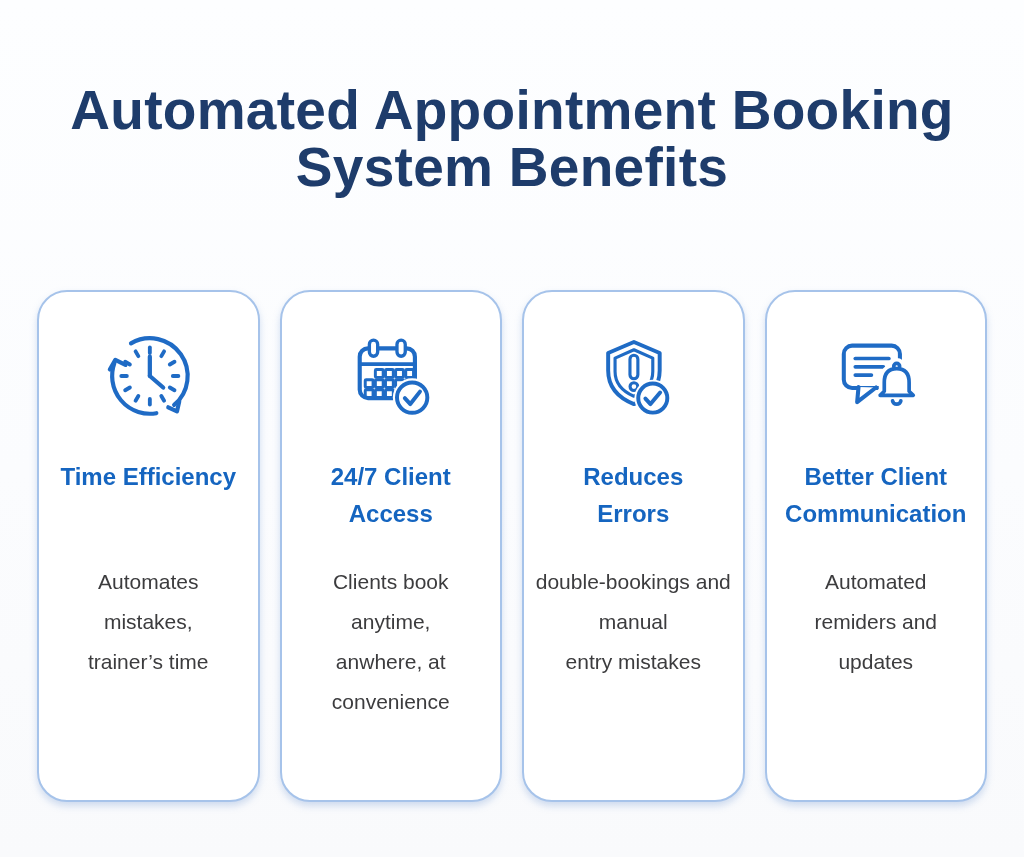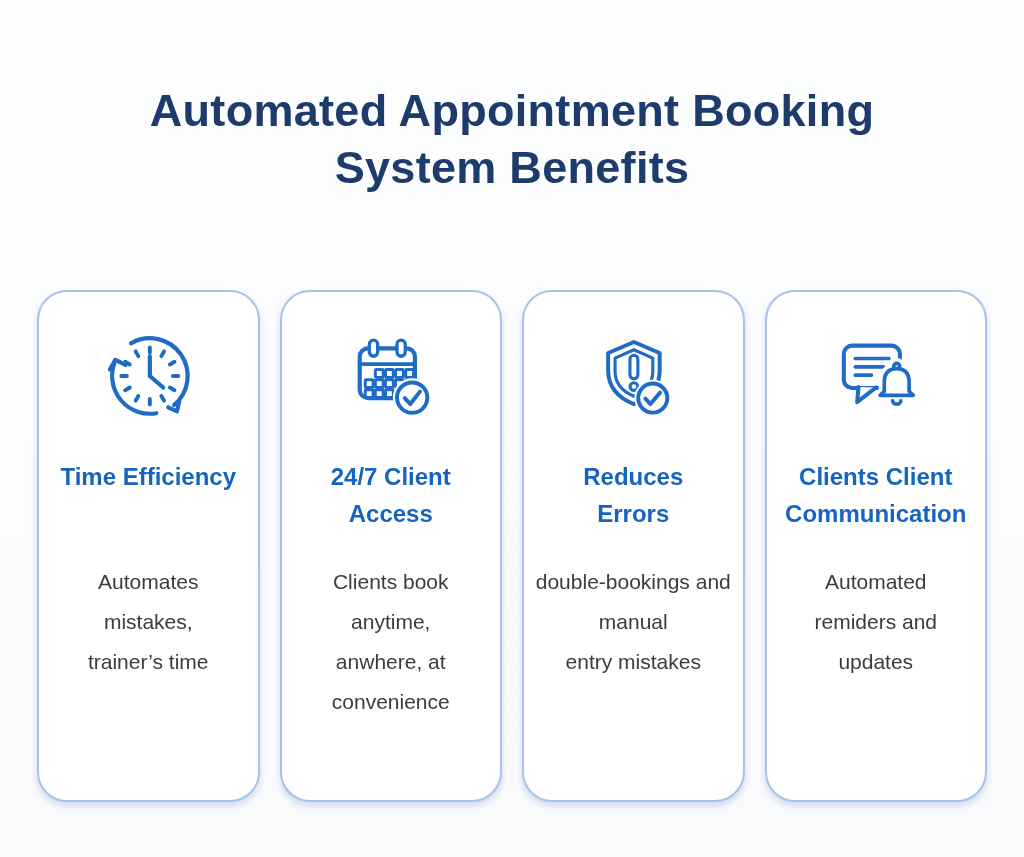--- a/index.html
+++ b/index.html
@@ -18,21 +18,21 @@
     height: 857px;
     overflow: hidden;
     background: linear-gradient(180deg, #fdfeff 0%, var(--c-page-bg) 55%, #f9fafc 100%);
     font-family: "Liberation Sans", "DejaVu Sans", sans-serif;
   }
   .title {
     margin: 0;
     padding-top: 82px;
     text-align: center;
     color: var(--c-title);
-    font-size: 45px;
+    font-size: 55px;
     line-height: 57px;
     font-weight: 700;
     letter-spacing: 0.3px;
   }
   .title span { display: block; }
   .cards {
     display: flex;
     gap: 20px;
     padding: 0 37px;
     margin-top: 94px;
@@ -201,21 +201,21 @@
       </g>
       <g stroke-width="4" fill="#ffffff">
         <circle cx="72.5" cy="39.5" r="3.2"></circle>
         <path d="M59 66.5 L59 57 C59 46.5 64 42 72.5 42 C81 42 86 46.5 86 57 L86 66.5 L90.5 71 L54.5 71 Z"></path>
         <path d="M68 77 A4.6 4.6 0 0 0 77 77" fill="none"></path>
       </g>
     </g>
   </svg>
         </div>
     <h2 class="card-heading">
-          <div class="heading-line">Clients Client</div>
+          <div class="heading-line">Better Client</div>
           <div class="heading-line">Communication</div>
         </h2>
     <div class="card-body">
           <div class="body-line">Automated</div>
           <div class="body-line">remiders and</div>
           <div class="body-line">updates</div>
         </div>
   </article>
 </section>
 </main>

